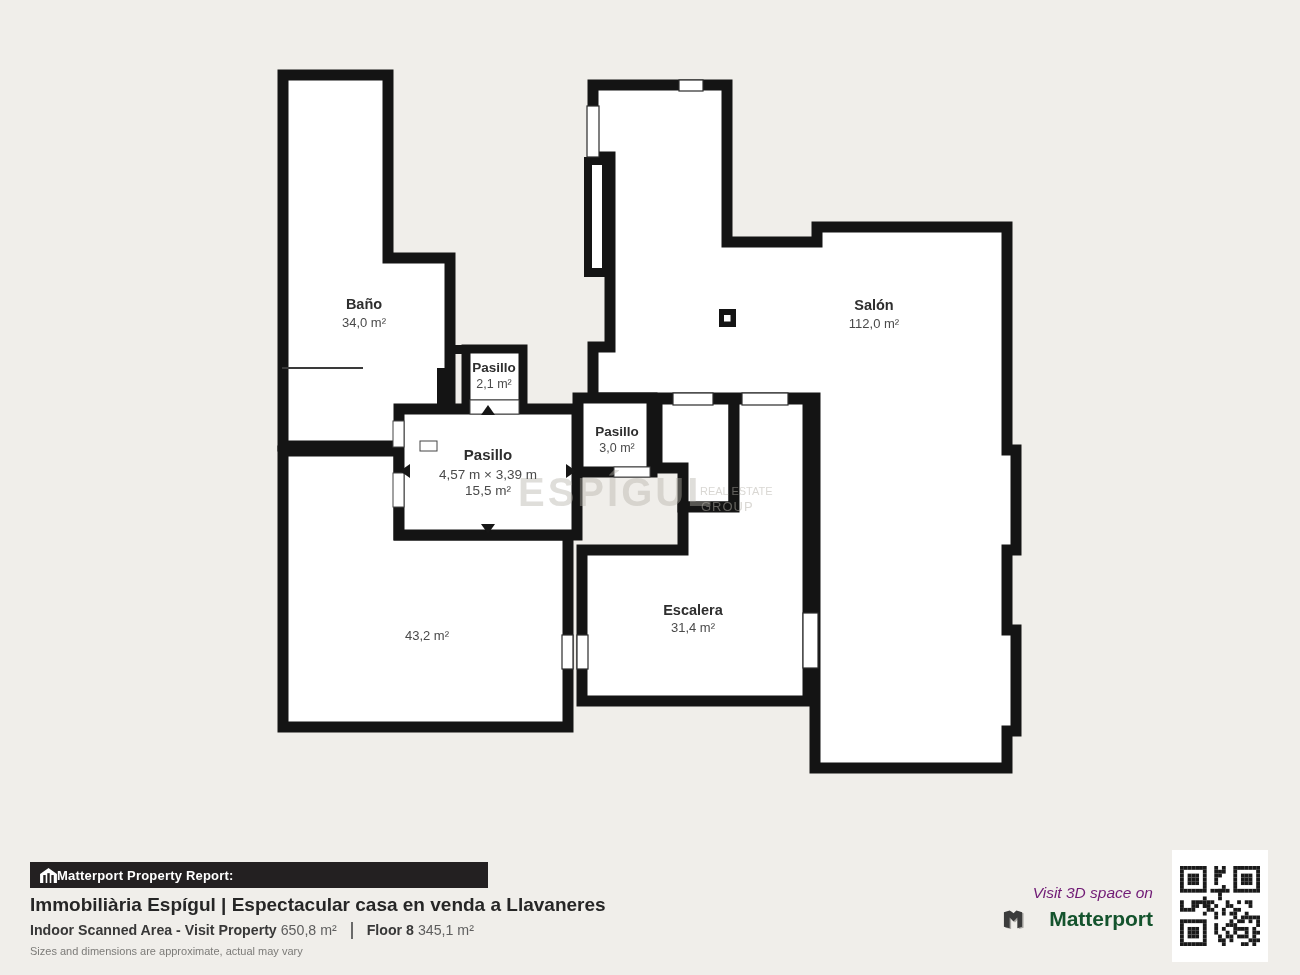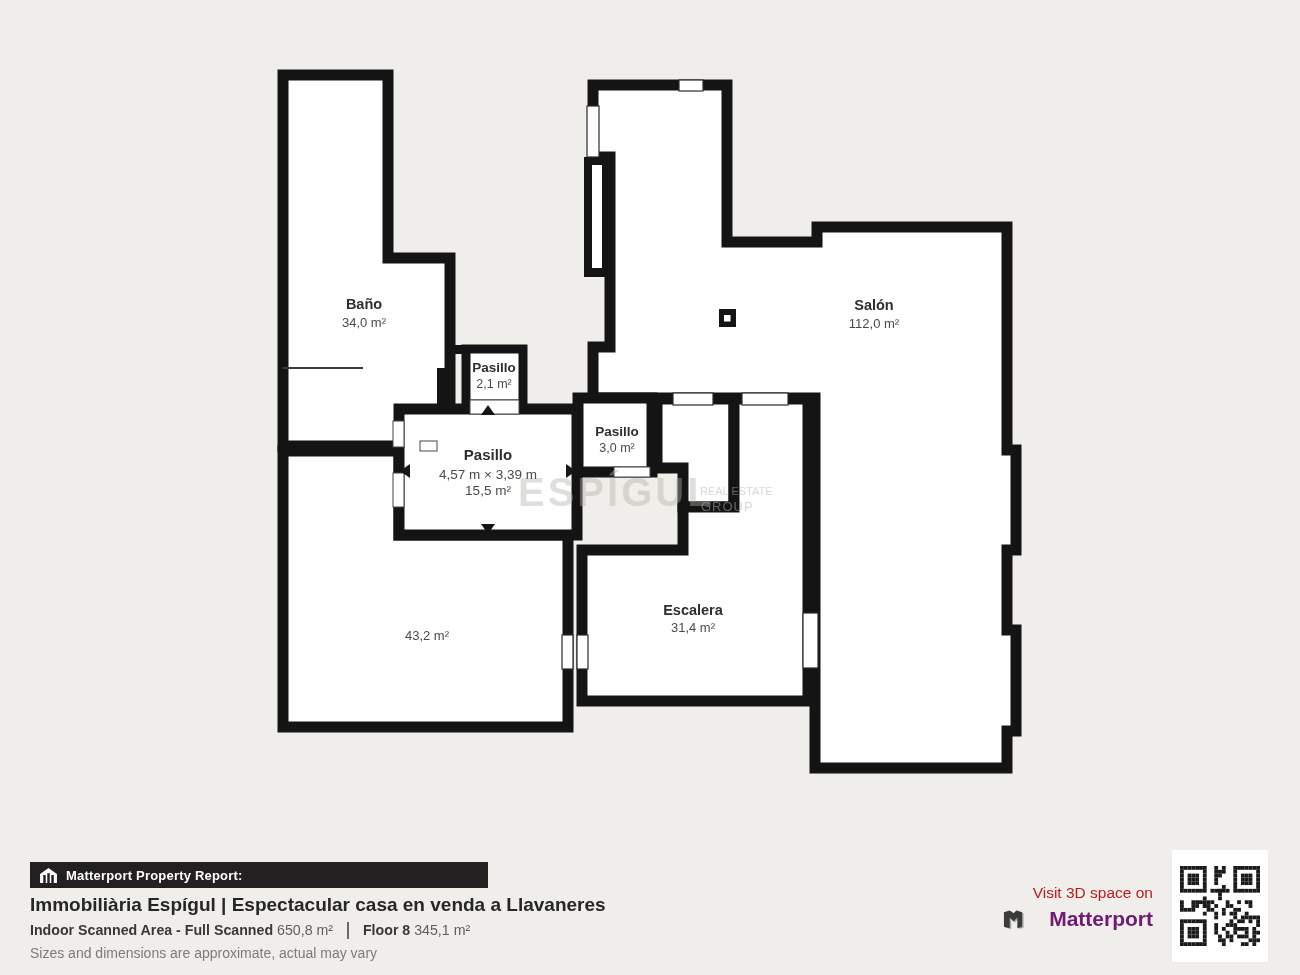--- a/index.html
+++ b/index.html
@@ -16,31 +16,31 @@
   .arrow{fill:#161616;}
   .thinline{stroke:#3a3a3a;stroke-width:2;}
   .colcore{fill:#ffffff;}
 
   text{font-family:"Liberation Sans",sans-serif;fill:#4a4a4a;}
   .rname{font-weight:bold;fill:#2e2e2e;}
   .wm{font-weight:bold;fill:#b5b1a9;opacity:0.42;}
   .wm2{fill:#b5b1a9;opacity:0.5;}
 
   .report-bar{position:absolute;left:30px;top:862px;width:458px;height:26px;background:#232021;
-      color:#fff;display:flex;align-items:center;gap:9px;padding-left:10px;box-sizing:border-box;
+      color:#fff;display:flex;align-items:center;padding-left:10px;box-sizing:border-box;
       font-size:13px;font-weight:bold;letter-spacing:.2px;}
   .report-title{position:absolute;left:30px;top:894px;font-size:19px;font-weight:bold;color:#262626;}
   .report-stats{position:absolute;left:30px;top:922px;font-size:14.2px;color:#5e5e5e;}
   .report-stats b{color:#383838;}
   .stat-divider{display:inline-block;width:2px;height:17px;background:#6a6a6a;margin:0 10px;vertical-align:-4px;}
-  .report-disclaimer{position:absolute;left:30px;top:945px;font-size:14px;color:#7c7b78;}
+  .report-disclaimer{position:absolute;left:30px;top:945px;font-size:11px;color:#7c7b78;}
 
   .cta{position:absolute;right:147px;top:884px;text-align:right;}
-  .cta-text{font-size:15.5px;color:#b91c1c;}
-  .cta-brand{margin-top:5px;font-size:21px;font-weight:bold;color:#701a75;display:flex;align-items:center;justify-content:flex-end;gap:24px;}
+  .cta-text{font-size:15.5px;color:#701a75;font-style:italic;}
+  .cta-brand{margin-top:5px;font-size:21px;font-weight:bold;color:#14532d;display:flex;align-items:center;justify-content:flex-end;gap:24px;}
   .qr-card{position:absolute;left:1172px;top:850px;width:96px;height:112px;background:#ffffff;}
   .qr-card svg{position:absolute;left:8px;top:16px;}
 </style>
 </head>
 <body>
 
 <svg id="plan" width="1300" height="975" viewBox="0 0 1300 975">
 
   <g>
 
@@ -135,21 +135,21 @@
     <rect x="3.4" y="7.5" width="2.6" height="8.5" fill="#232021"></rect>
     <rect x="7.7" y="5.5" width="2.6" height="10.5" fill="#232021"></rect>
     <rect x="12" y="7.5" width="2.6" height="8.5" fill="#232021"></rect>
   </svg>
   <span>Matterport Property Report:</span>
 </div>
 
 <div class="report-title">Immobiliària Espígul | Espectacular casa en venda a Llavaneres</div>
 
 <div class="report-stats">
-  <b>Indoor Scanned Area - Full Scanned</b>
+  <b>Indoor Scanned Area - Visit Property</b>
   <span>650,8 m²</span>
   <span class="stat-divider"></span>
   <b>Floor 8</b>
   <span>345,1 m²</span>
 </div>
 
 <div class="report-disclaimer">Sizes and dimensions are approximate, actual may vary</div>
 
 <div class="cta">
   <div class="cta-text">Visit 3D space on</div>

